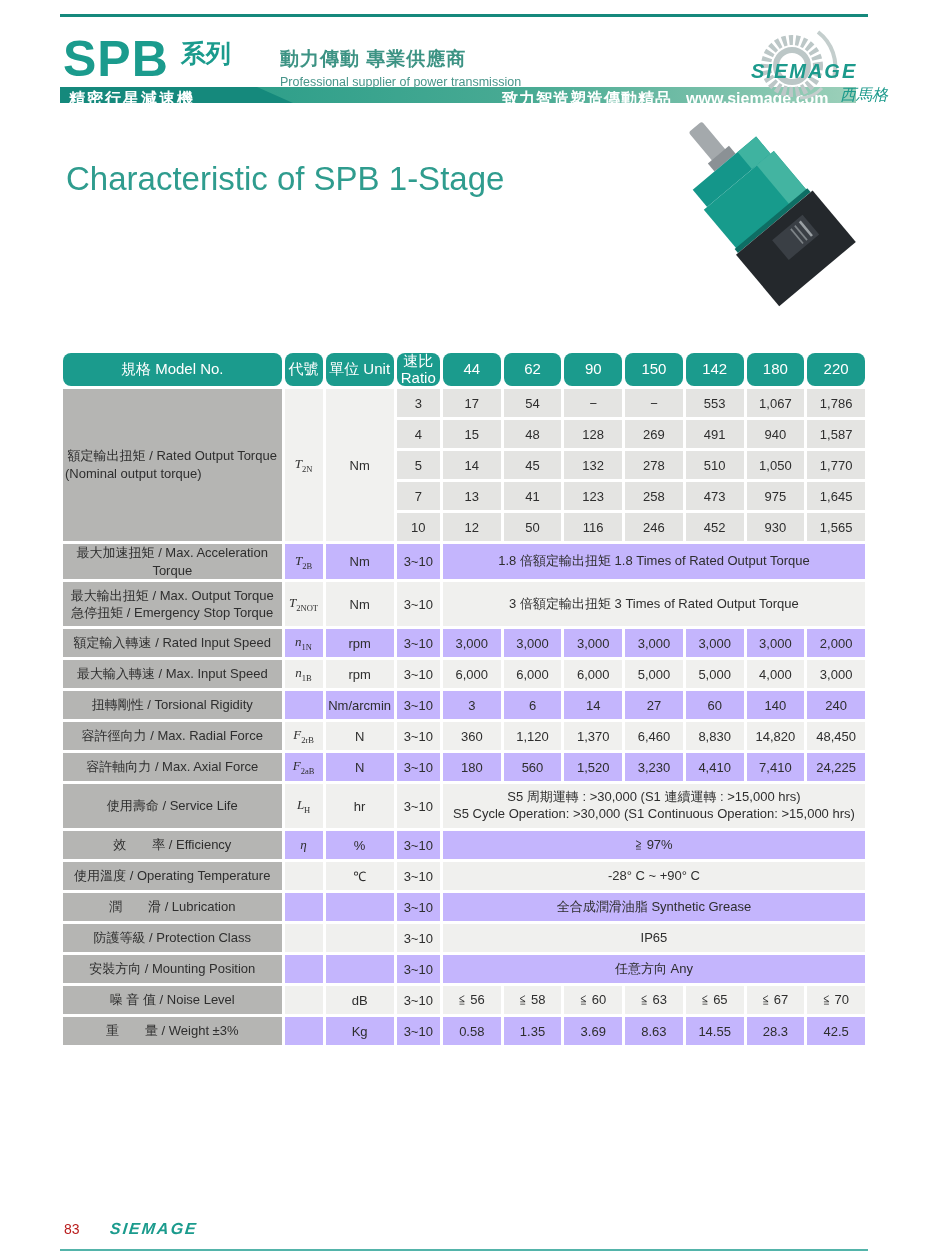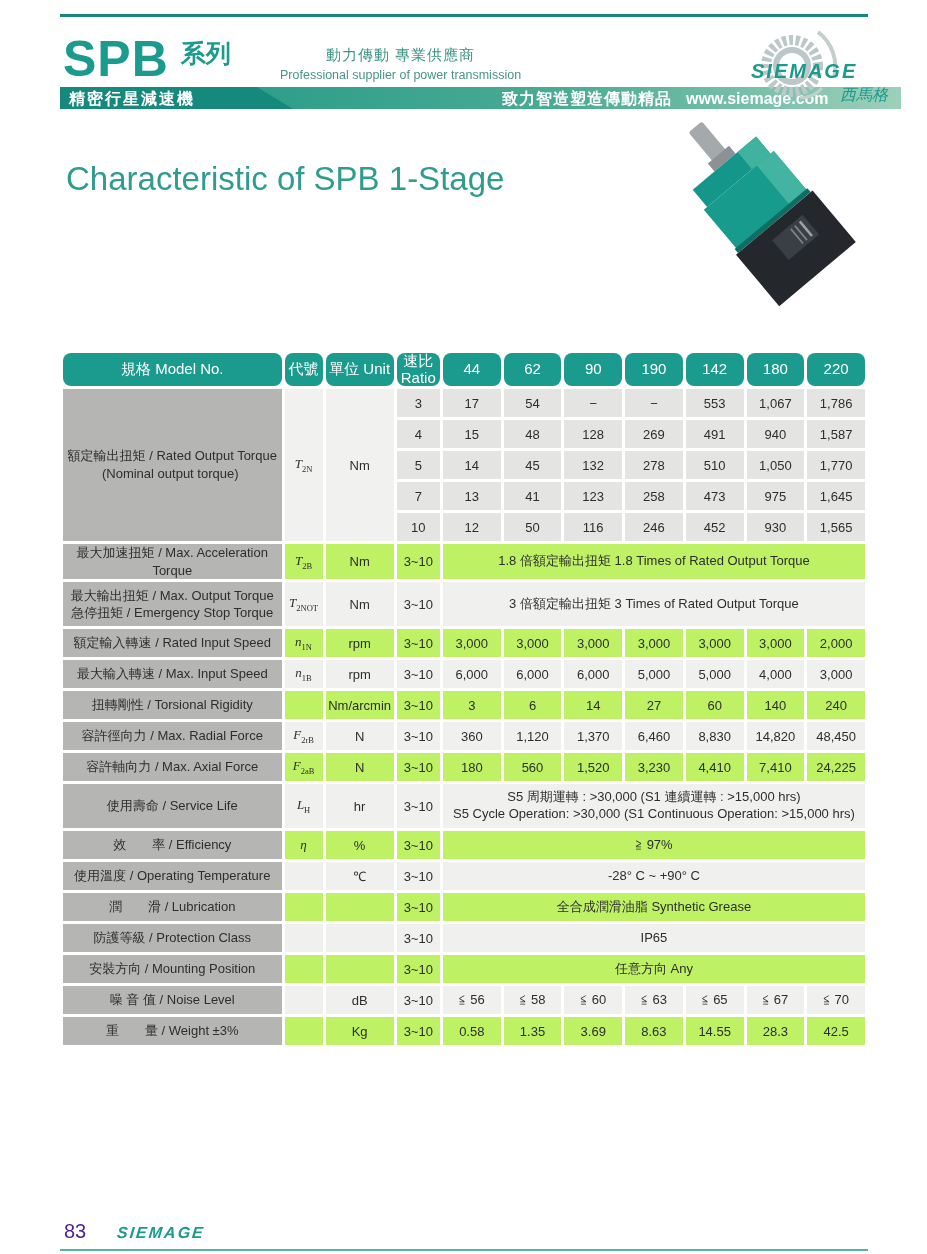--- a/index.html
+++ b/index.html
@@ -4,56 +4,56 @@
 <style>
   html,body{margin:0;padding:0;background:#ffffff;}
   .page{position:relative;width:927px;height:1254px;background:#fff;overflow:hidden;
         font-family:"Liberation Sans",sans-serif;}
   
   .top-rule{position:absolute;left:60px;top:14px;width:808px;height:3px;background:var(--teal-dark,#15897c);}
   .series{position:absolute;left:63px;top:30px;color:var(--teal,#1b9b8d);}
   .series .big{font-size:50px;font-weight:bold;letter-spacing:1px;}
   .series .suffix{font-size:25px;font-weight:bold;margin-left:12px;vertical-align:14px;}
   .slogan{position:absolute;left:280px;top:46px;color:#3d9384;}
-  .slogan .zh{font-size:15px;font-weight:normal;letter-spacing:1px;text-align:center;}
+  .slogan .zh{font-size:19px;font-weight:bold;letter-spacing:1px;}
   .slogan .en{font-size:12.5px;margin-top:3px;color:#48958a;}
-  .ribbon{position:absolute;left:60px;top:87px;width:796px;height:22px;
-          background:linear-gradient(90deg,#2f9f8a 25%,#4aab94 60%,#9dd0ba 100%);padding-left:45px;}
+  .ribbon{position:absolute;left:60px;top:87px;width:796px;height:16px;
+          background:linear-gradient(90deg,#2f9f8a 25%,#4aab94 60%,#9dd0ba 100%);}
   .ribbon::before{content:"";position:absolute;left:0;top:0;height:100%;width:240px;
           background:var(--teal-dark,#15897c);clip-path:polygon(0 0,197px 0,233px 100%,0 100%);}
   .ribbon .lf{position:absolute;left:9px;top:2px;color:#fff;font-size:16px;font-weight:bold;letter-spacing:2px;}
   .ribbon .rt{position:absolute;left:442px;top:2px;color:#fff;font-size:16px;font-weight:bold;letter-spacing:1px;}
   .ribbon .web{margin-left:14px;letter-spacing:0;}
   .logo{position:absolute;left:748px;top:26px;width:178px;height:88px;}
   
   .doc-title{position:absolute;left:66px;top:155px;color:#2f9c8e;}
   .doc-title .zh{font-size:31px;letter-spacing:1px;}
   .doc-title .en{font-size:33px;margin-top:5px;}
   .product{position:absolute;left:635px;top:120px;}
   
   table.spec{position:absolute;left:60px;top:350px;width:808px;table-layout:fixed;
              border-collapse:separate;border-spacing:3px;}
   table.spec th{background:var(--teal,#1b9b8d);color:#fff;font-weight:normal;font-size:15px;
              height:33px;white-space:pre-line;line-height:1.1;padding:0;border-radius:8px;}
   table.spec td{font-size:13px;color:#2e2e2e;text-align:center;vertical-align:middle;
              height:28px;padding:0 2px;}
   td.lab{background:var(--label-gray,#b5b5b3);text-align:left;padding:3px 7px;font-size:12.5px;line-height:1.35;}
-  td.lab .l2r{text-align:center;padding-right:4px;}
-  tr.rd td.d{background:#bef264;}
+  td.lab .l2r{text-align:left;padding-right:4px;}
+  tr.rd td.d{background:#c4b5fd;}
   tr.rl td.d{background:#f0f0ee;}
   td.sub{background:#e4e4e2;}
   td.big{background:#f1f1ef;}
   td.sym{font-family:"Liberation Serif",serif;font-style:italic;font-size:13.5px;}
   td.sym sub{font-size:8.5px;font-style:normal;}
   td.u{font-size:12px;}
   td.spn{font-size:12.5px;white-space:pre-line;line-height:1.3;}
   tr.h2 td{height:44px;}
   
   .footer{position:absolute;left:64px;top:1220px;}
-  .footer .pg{font-size:20px;color:#4c1d95;}
+  .footer .pg{font-size:14px;color:#b91c1c;}
   .footer .brand{display:inline-block;margin-left:26px;color:var(--teal,#1b9b8d);
        font-size:16px;font-weight:bold;font-style:italic;letter-spacing:2px;transform:skewX(-6deg);}
   .bottom-rule{position:absolute;left:60px;top:1249px;width:808px;height:2px;background:var(--teal,#1b9b8d);opacity:.75;}
 </style>
 </head>
 <body>
 
 <div class="page">
 
   <div class="top-rule"></div>
@@ -121,21 +121,21 @@
     <thead>
         <tr>
           <th>規格 Model No.</th>
           <th>代號</th>
           <th>單位 Unit</th>
           <th>速比
 Ratio</th>
           <th>44</th>
           <th>62</th>
           <th>90</th>
-          <th>190</th>
+          <th>150</th>
           <th>142</th>
           <th>180</th>
           <th>220</th>
         </tr>
       </thead>
     <tbody>
         <tr>
           <td class="lab" rowspan="5">
             <div>額定輸出扭矩 / Rated Output Torque</div>
             <div class="l2r">(Nominal output torque)</div>

